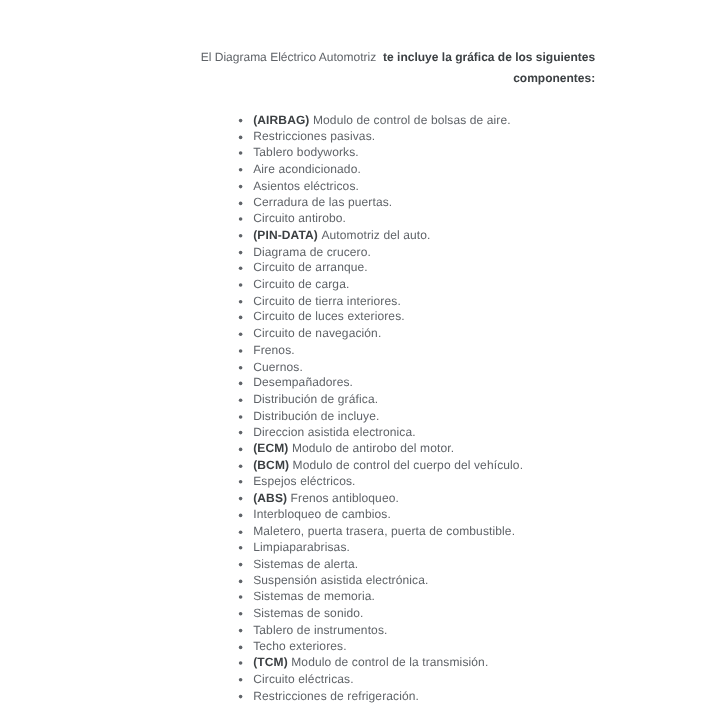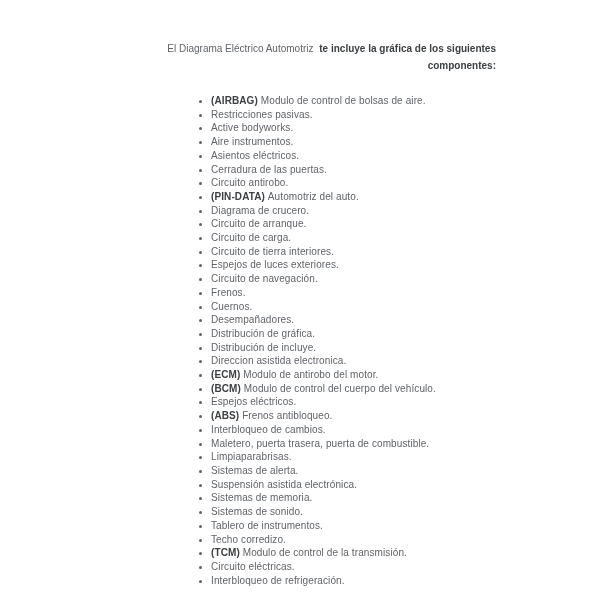--- a/index.html
+++ b/index.html
@@ -60,49 +60,49 @@
 
 <div class="page">
 
   <h2 class="title">
     <span class="title-regular">El Diagrama Eléctrico Automotriz </span><span class="title-bold">te incluye la gráfica de los siguientes componentes:</span>
   </h2>
 
   <ul class="component-list">
       <li><span class="prefix">(AIRBAG) </span><span>Modulo de control de bolsas de aire.</span></li>
       <li><span>Restricciones pasivas.</span></li>
-      <li><span>Active bodyworks.</span></li>
-      <li><span>Aire instrumentos.</span></li>
+      <li><span>Tablero bodyworks.</span></li>
+      <li><span>Aire acondicionado.</span></li>
       <li><span>Asientos eléctricos.</span></li>
       <li><span>Cerradura de las puertas.</span></li>
       <li><span>Circuito antirobo.</span></li>
       <li><span class="prefix">(PIN-DATA) </span><span>Automotriz del auto.</span></li>
       <li><span>Diagrama de crucero.</span></li>
       <li><span>Circuito de arranque.</span></li>
       <li><span>Circuito de carga.</span></li>
       <li><span>Circuito de tierra interiores.</span></li>
-      <li><span>Espejos de luces exteriores.</span></li>
+      <li><span>Circuito de luces exteriores.</span></li>
       <li><span>Circuito de navegación.</span></li>
       <li><span>Frenos.</span></li>
       <li><span>Cuernos.</span></li>
       <li><span>Desempañadores.</span></li>
       <li><span>Distribución de gráfica.</span></li>
       <li><span>Distribución de incluye.</span></li>
       <li><span>Direccion asistida electronica.</span></li>
       <li><span class="prefix">(ECM) </span><span>Modulo de antirobo del motor.</span></li>
       <li><span class="prefix">(BCM) </span><span>Modulo de control del cuerpo del vehículo.</span></li>
       <li><span>Espejos eléctricos.</span></li>
       <li><span class="prefix">(ABS) </span><span>Frenos antibloqueo.</span></li>
       <li><span>Interbloqueo de cambios.</span></li>
       <li><span>Maletero, puerta trasera, puerta de combustible.</span></li>
       <li><span>Limpiaparabrisas.</span></li>
       <li><span>Sistemas de alerta.</span></li>
       <li><span>Suspensión asistida electrónica.</span></li>
       <li><span>Sistemas de memoria.</span></li>
       <li><span>Sistemas de sonido.</span></li>
       <li><span>Tablero de instrumentos.</span></li>
-      <li><span>Techo corredizo.</span></li>
+      <li><span>Techo exteriores.</span></li>
       <li><span class="prefix">(TCM) </span><span>Modulo de control de la transmisión.</span></li>
       <li><span>Circuito eléctricas.</span></li>
-      <li><span>Interbloqueo de refrigeración.</span></li>
+      <li><span>Restricciones de refrigeración.</span></li>
     </ul>
 
 </div>
 
 </body></html>

